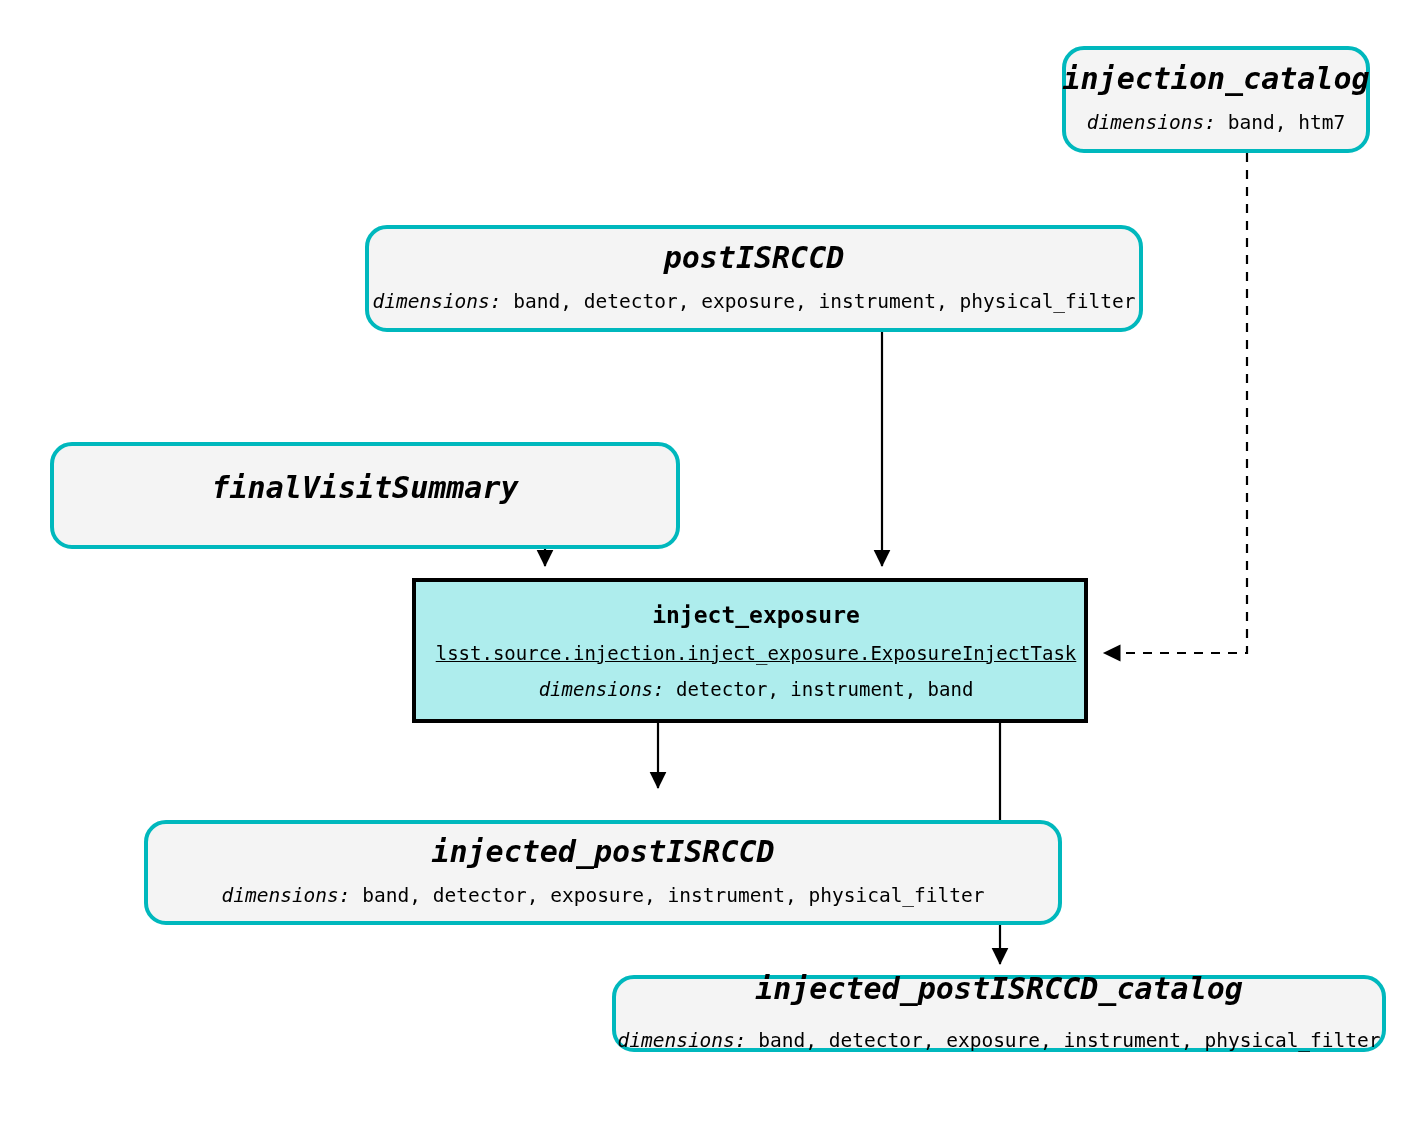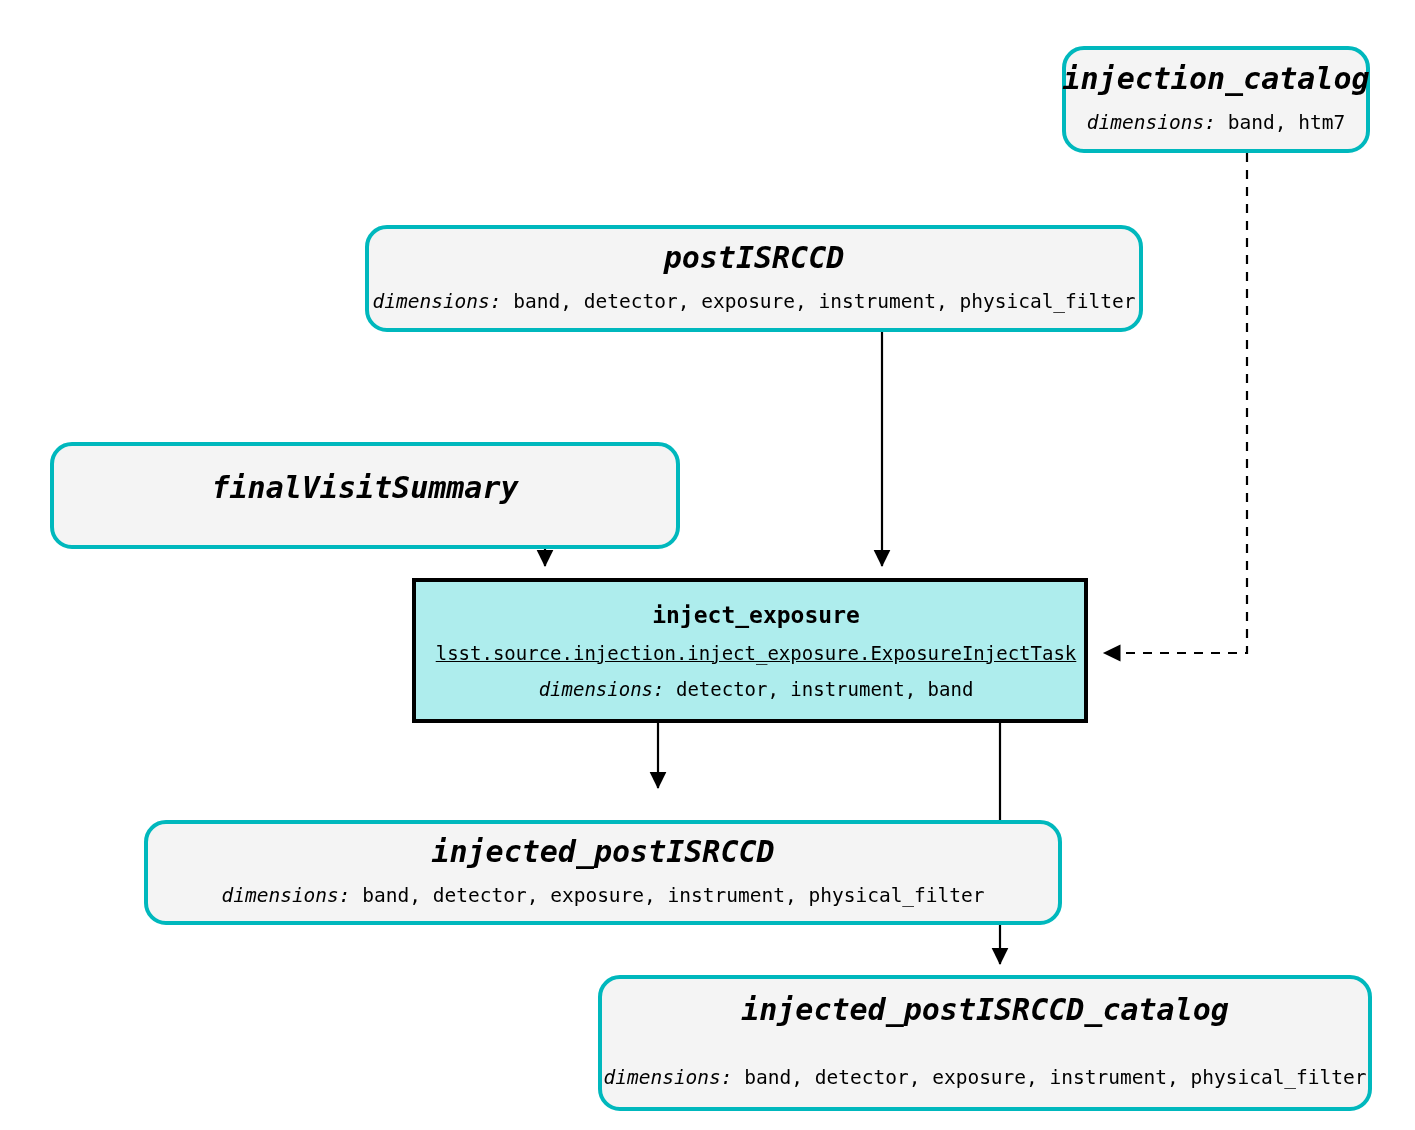--- a/index.html
+++ b/index.html
@@ -137,19 +137,19 @@
     <div class="gap-xs"></div>
     <div class="node-dims"><span class="dims-label">dimensions:</span> <span>detector, instrument, band</span></div>
   </div>
 
   <div class="node dataset" style="left: 144px; top: 799px; width: 918px; height: 105px; margin-top: 21px;">
     <div class="node-title">injected_postISRCCD</div>
     <div class="gap-sm"></div>
     <div class="node-dims"><span class="dims-label">dimensions:</span> <span>band, detector, exposure, instrument, physical_filter</span></div>
   </div>
 
-  <div class="node dataset" style="left: 598px; top: 975px; width: 774px; height: 136px; gap: 12px;">
+  <div class="node dataset" style="left: 612px; top: 975px; width: 774px; height: 77px; gap: 12px;">
     <div class="node-title">injected_postISRCCD_catalog</div>
     <div class="gap-sm"></div>
     <div class="node-dims"><span class="dims-label">dimensions:</span> <span>band, detector, exposure, instrument, physical_filter</span></div>
   </div>
 
 </div>
 
 </body></html>

